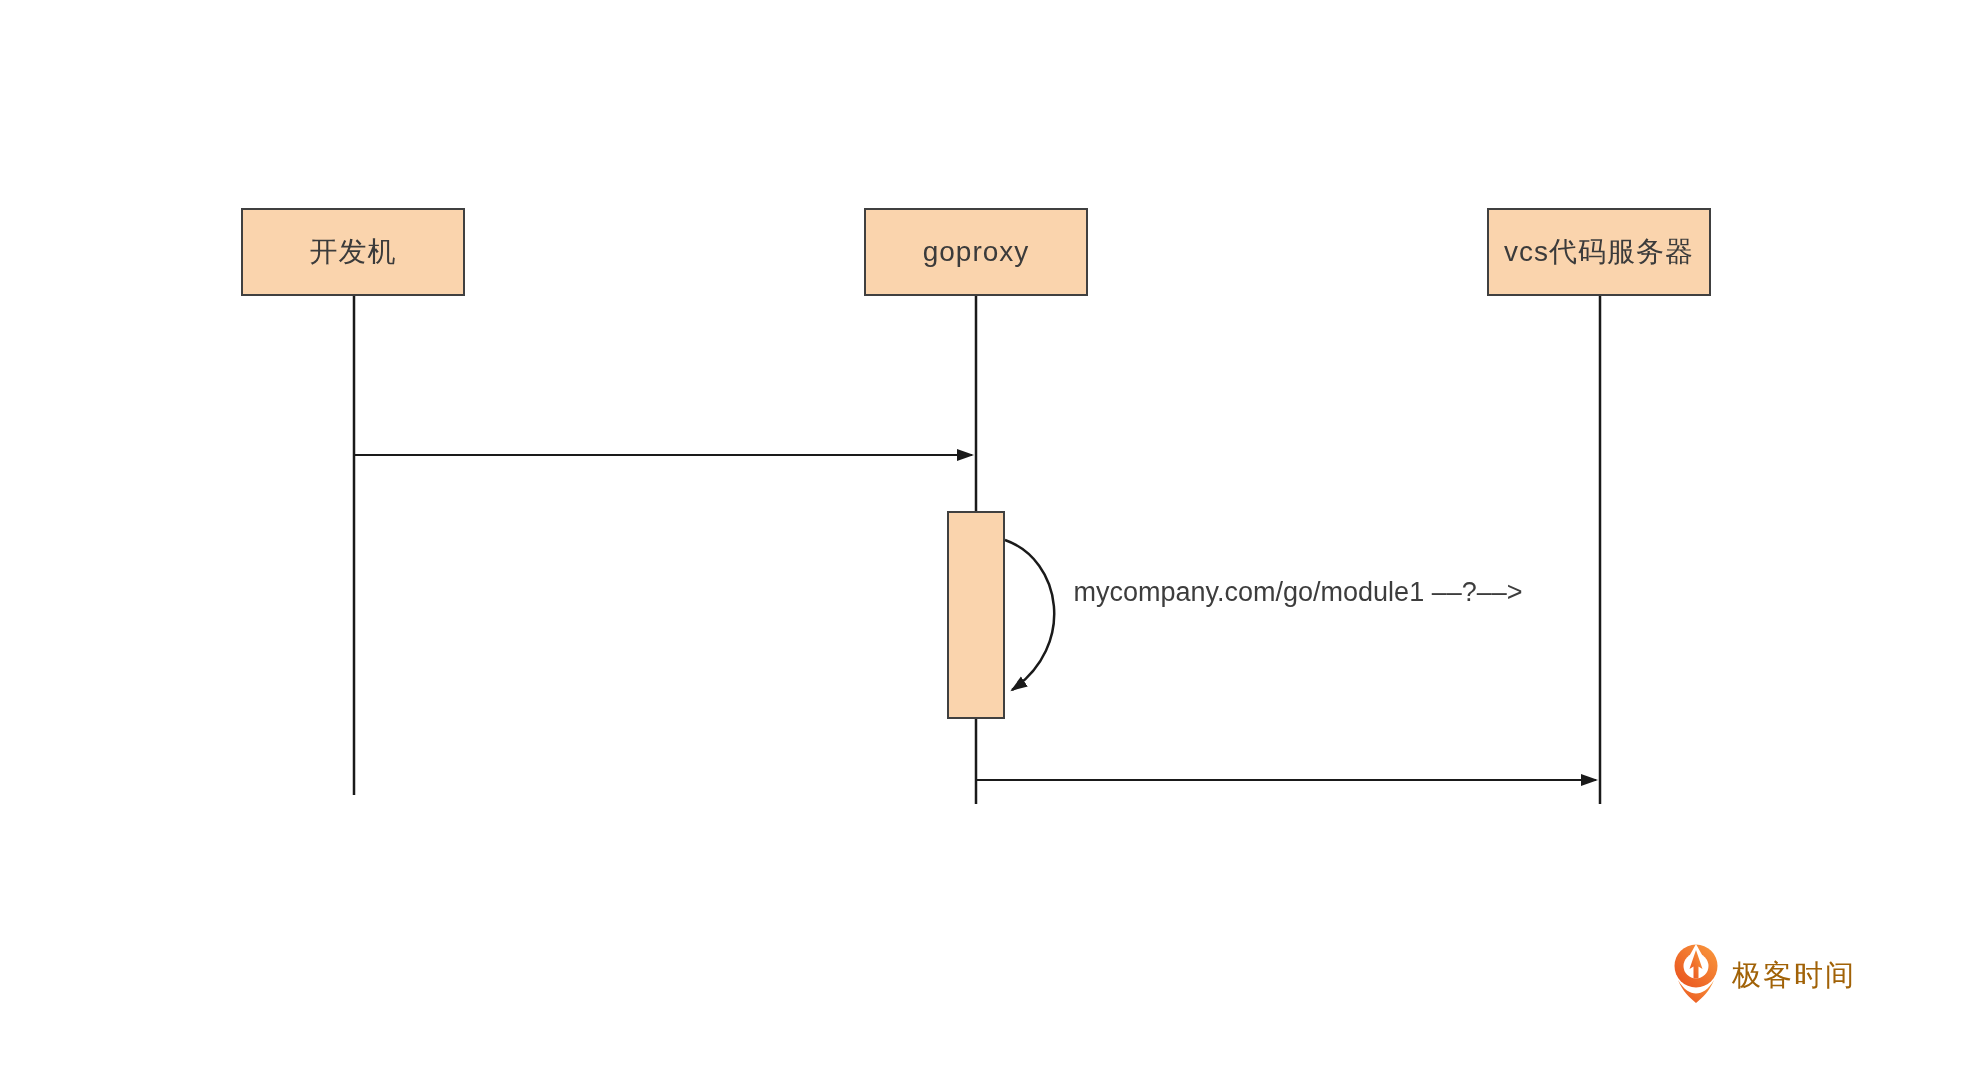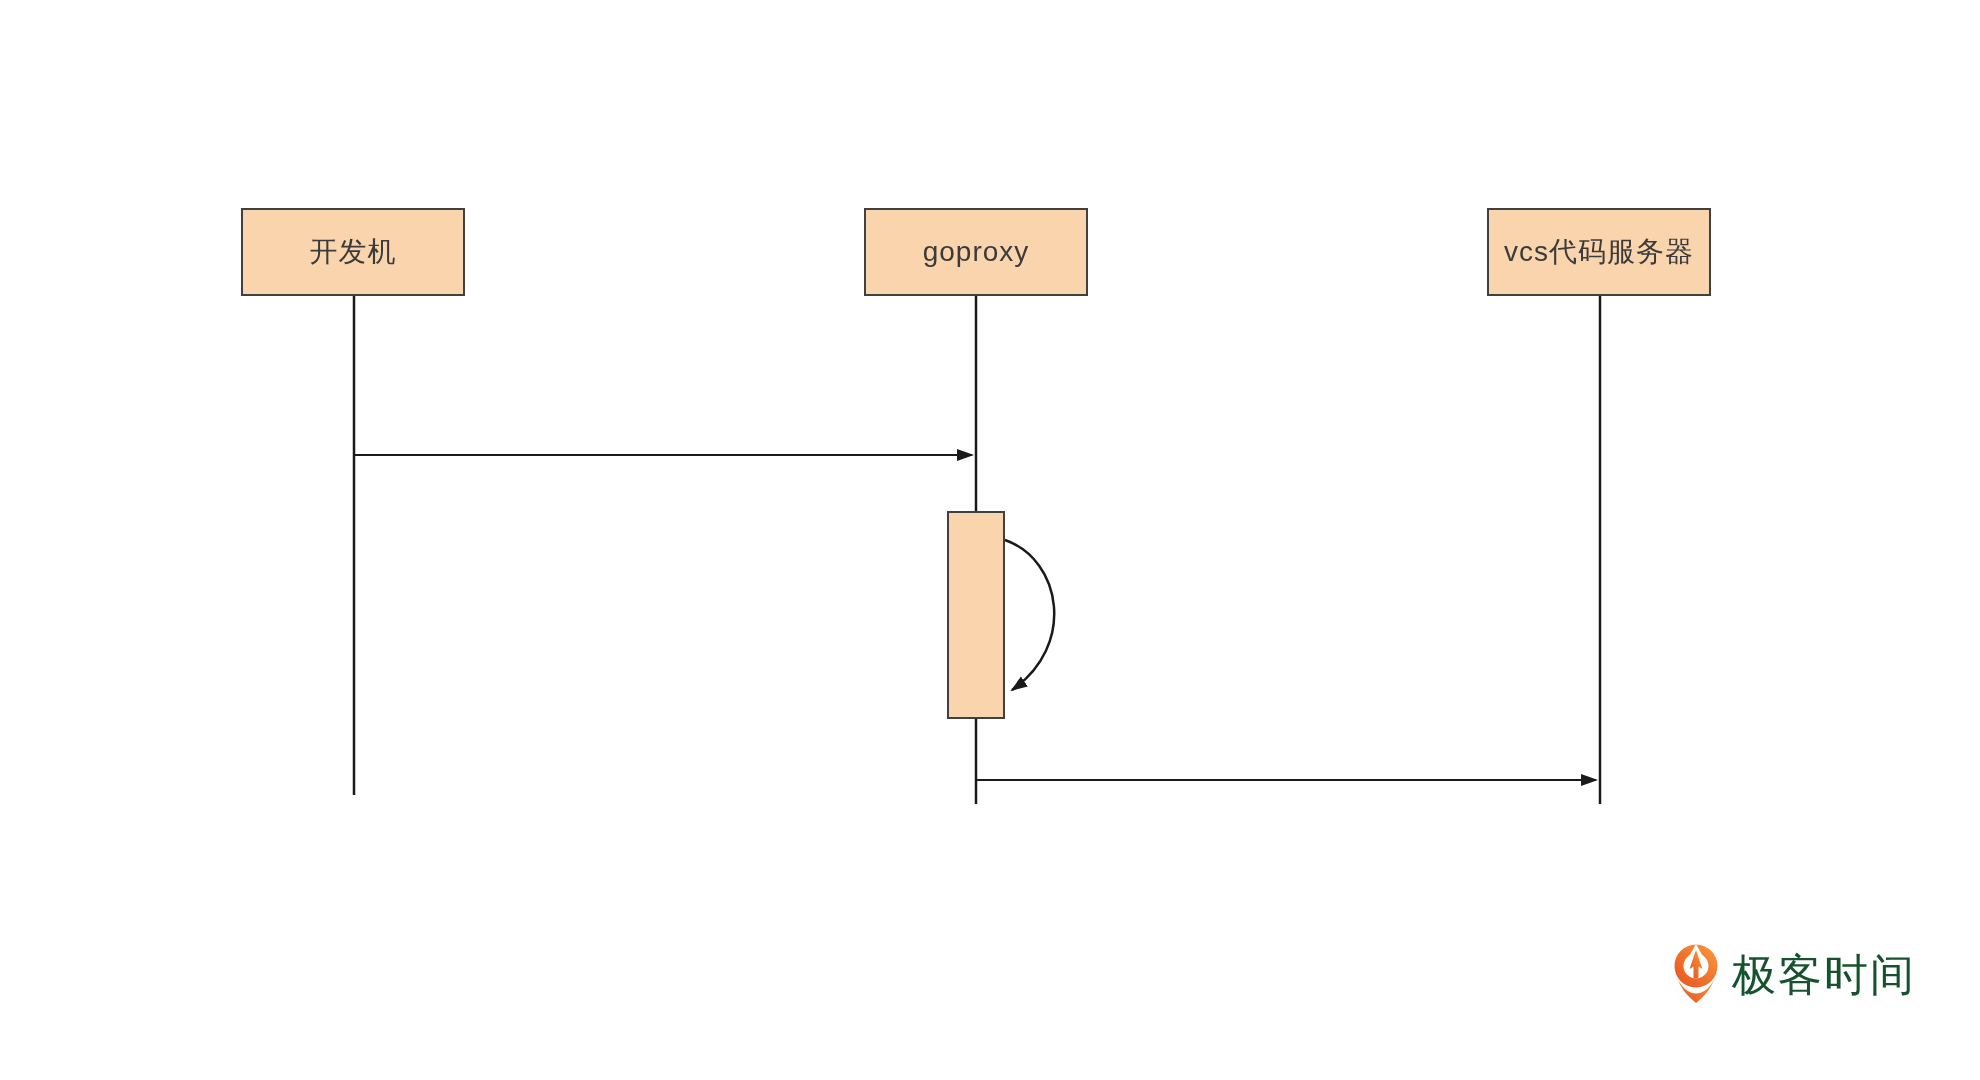--- a/index.html
+++ b/index.html
@@ -32,21 +32,21 @@
     white-space:nowrap;
   }
   .msg1{left:664px;top:419px;}
   .msg2{left:1298px;top:592px;text-align:center;line-height:40px;}
   .msg3{left:1292px;top:826px;}
   .brand{
     position:absolute;left:1673px;top:944px;
     display:flex;align-items:center;gap:13px;
   }
   .brand-text{
-    font-size:44px;color:#14532d;
+    font-size:29px;color:#a16207;
     font-weight:500;letter-spacing:2px;
     line-height:1;
   }
 </style>
 </head>
 <body>
 
 <div class="canvas">
 
   <svg class="svg-layer" viewBox="0 0 1980 1080" xmlns="http://www.w3.org/2000/svg">
@@ -78,20 +78,21 @@
   </div>
   <div class="participant p-vcs">
     <span>vcs代码服务器</span>
   </div>
   <div class="participant p-goproxy">
     <span>goproxy</span>
   </div>
 
 
   <div class="msg-label msg2">
+    <div>mycompany.com/go/module1 ––?––&gt;</div>
   </div>
 
 
   <div class="brand">
     <svg width="46" height="62" viewBox="0 0 46 62" xmlns="http://www.w3.org/2000/svg">
 
       <circle cx="23" cy="22" r="21.5" fill="url(#gt-orange)"></circle>
 
       <circle cx="23" cy="22" r="12.5" fill="#ffffff"></circle>
 

